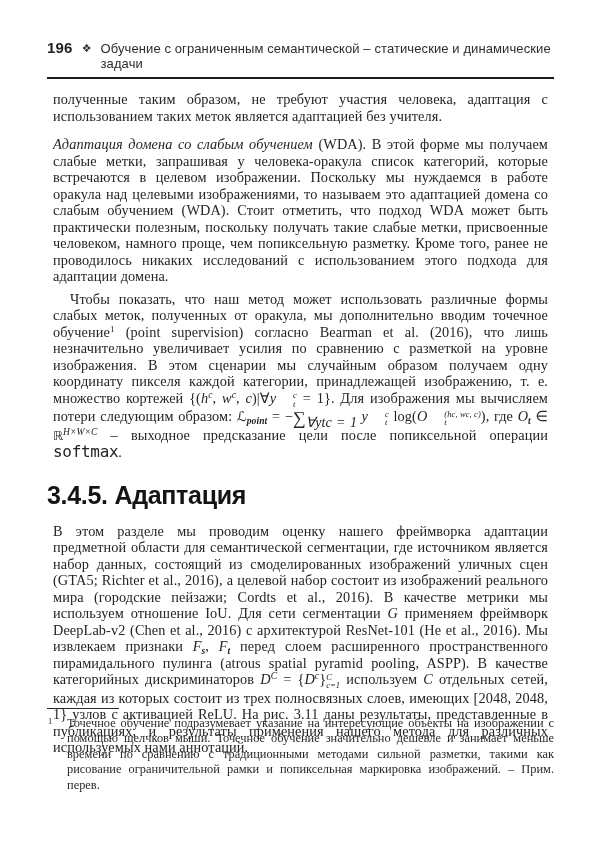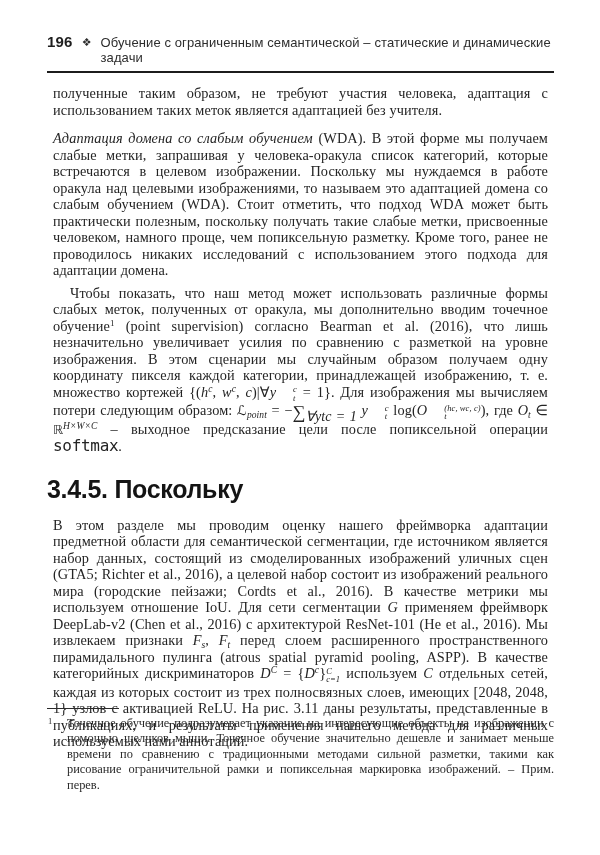--- a/index.html
+++ b/index.html
@@ -7,21 +7,21 @@
     position:relative;
     width:600px; height:855px;
     margin:0 auto;
     background:#ffffff;
     overflow:hidden;
     font-family:"Liberation Serif", serif;
     color:#242424;
   }
   .content {
     position:absolute;
-    left:47px; right:46px; top:33px;
+    left:47px; right:46px; top:39px;
   }
   
   .header {
     display:flex;
     align-items:baseline;
     gap:9px;
     border-bottom:2px solid #1c1c1c;
     padding-bottom:6px;
     font-family:"Liberation Sans", sans-serif;
   }
@@ -45,21 +45,21 @@
     font-size:25px;
     font-weight:700;
     letter-spacing:-0.3px;
     color:#141414;
   }
   
   .seg-i   { }
   .seg-bi  { font-weight:normal; font-style:italic; }
   .seg-sup { font-size:9px; vertical-align:5px; line-height:0; }
   .seg-m   { font-style:italic; }
-  .seg-msub{ font-style:italic; font-size:9.5px; vertical-align:-3px; line-height:0; }
+  .seg-msub{ font-style:italic; font-size:9.5px; vertical-align:-3px; line-height:0;font-weight:bold; }
   .seg-msup{ font-style:italic; font-size:9.5px; vertical-align:5px; line-height:0; }
   .seg-sum { font-size:18px; line-height:0; vertical-align:-3px; }
   .seg-sumsub { font-size:14px; font-style:italic; vertical-align:-6px; line-height:0; letter-spacing:0; }
   .seg-mono{ font-family:"DejaVu Sans Mono", monospace; font-size:16px; letter-spacing:-0.3px; }
   .seg-scr { font-family:"DejaVu Sans", sans-serif; font-style:italic; font-size:13.5px; }
   .seg-dbl { font-family:"DejaVu Sans", sans-serif; font-size:12.5px; }
   .seg-ss {
     display:inline-block;
     vertical-align:-4px;
     line-height:1;
@@ -104,21 +104,21 @@
       <span class="page-number">196</span>
       <span class="ornament">❖</span>
       <span class="running-title">Обучение с ограниченным семантической – статические и динамические задачи</span>
     </div>
 
     <div class="bodytext">
       <p class="space-before"><span>полученные таким образом, не требуют участия человека, адаптация с использованием таких меток является адаптацией без учителя.</span></p>
       <p class="space-before"><span class="seg-bi">Адаптация домена со слабым обучением</span><span> (WDA). В этой форме мы получаем слабые метки, запрашивая у человека-оракула список категорий, которые встречаются в целевом изображении. Поскольку мы нуждаемся в работе оракула над целевыми изображениями, то называем это адаптацией домена со слабым обучением (WDA). Стоит отметить, что подход WDA может быть практически полезным, поскольку получать такие слабые метки, присвоенные человеком, намного проще, чем попиксельную разметку. Кроме того, ранее не проводилось никаких исследований с использованием этого подхода для адаптации домена.</span></p>
       <p class="indent"><span>Чтобы показать, что наш метод может использовать различные формы слабых меток, полученных от оракула, мы дополнительно вводим </span><span class="seg-i">точечное обучение</span><span class="seg-sup">1</span><span> (point supervision) согласно Bearman et al. (2016), что лишь незначительно увеличивает усилия по сравнению с разметкой на уровне изображения. В этом сценарии мы случайным образом получаем одну координату пикселя каждой категории, принадлежащей изображению, т. е. множество кортежей {(</span><span class="seg-m">h</span><span class="seg-msup">c</span><span>, </span><span class="seg-m">w</span><span class="seg-msup">c</span><span>, </span><span class="seg-m">c</span><span>)|∀</span><span class="seg-m">y</span><span class="seg-ss"><span>c</span><span>t</span></span><span> = 1}. Для изображения мы вычисляем потери следующим образом: </span><span class="seg-scr">ℒ</span><span class="seg-msub">point</span><span> = −</span><span class="seg-sum">∑</span><span class="seg-sumsub">∀ytc = 1</span><span> </span><span class="seg-m">y</span><span class="seg-ss"><span>c</span><span>t</span></span><span> log</span><span>(</span><span class="seg-m">O</span><span class="seg-ss"><span>(hc, wc, c)</span><span>t</span></span><span>), где </span><span class="seg-m">O</span><span class="seg-msub">t</span><span> ∈ </span><span class="seg-dbl">ℝ</span><span class="seg-msup">H×W×C</span><span> – выходное предсказание цели после попиксельной операции </span><span class="seg-mono">softmax</span><span>.</span></p>
 
-      <h2 class="section-heading">3.4.5. Поскольку</h2>
+      <h2 class="section-heading">3.4.5. Адаптация</h2>
 
       <p><span>В этом разделе мы проводим оценку нашего фреймворка адаптации предметной области для семантической сегментации, где источником является набор данных, состоящий из смоделированных изображений уличных сцен (GTA5; Richter et al., 2016), а целевой набор состоит из изображений реального мира (городские пейзажи; Cordts et al., 2016). В качестве метрики мы используем отношение IoU. Для сети сегментации </span><span class="seg-bi">G</span><span> применяем фреймворк DeepLab-v2 (Chen et al., 2016) с архитектурой ResNet-101 (He et al., 2016). Мы извлекаем признаки </span><span class="seg-m">F</span><span class="seg-msub">s</span><span>, </span><span class="seg-m">F</span><span class="seg-msub">t</span><span> перед слоем </span><span class="seg-i">расширенного пространственного пирамидального пулинга</span><span> (atrous spatial pyramid pooling, ASPP). В качестве категорийных дискриминаторов </span><span class="seg-m">D</span><span class="seg-msup">C</span><span> = {</span><span class="seg-m">D</span><span class="seg-msup">c</span><span>}</span><span class="seg-ss"><span>C</span><span>c=1</span></span><span> используем </span><span class="seg-m">C</span><span> отдельных сетей, каждая из которых состоит из трех полносвязных слоев, имеющих [2048, 2048, 1} узлов с активацией ReLU. На рис. 3.11 даны результаты, представленные в публикациях, и результаты применения нашего метода для различных используемых нами аннотаций.</span></p>
     </div>
 
   </div>
 
   <div class="footnote">
     <div class="footnote-rule"></div>
     <div class="footnote-body">
       <span class="footnote-marker">1</span>

